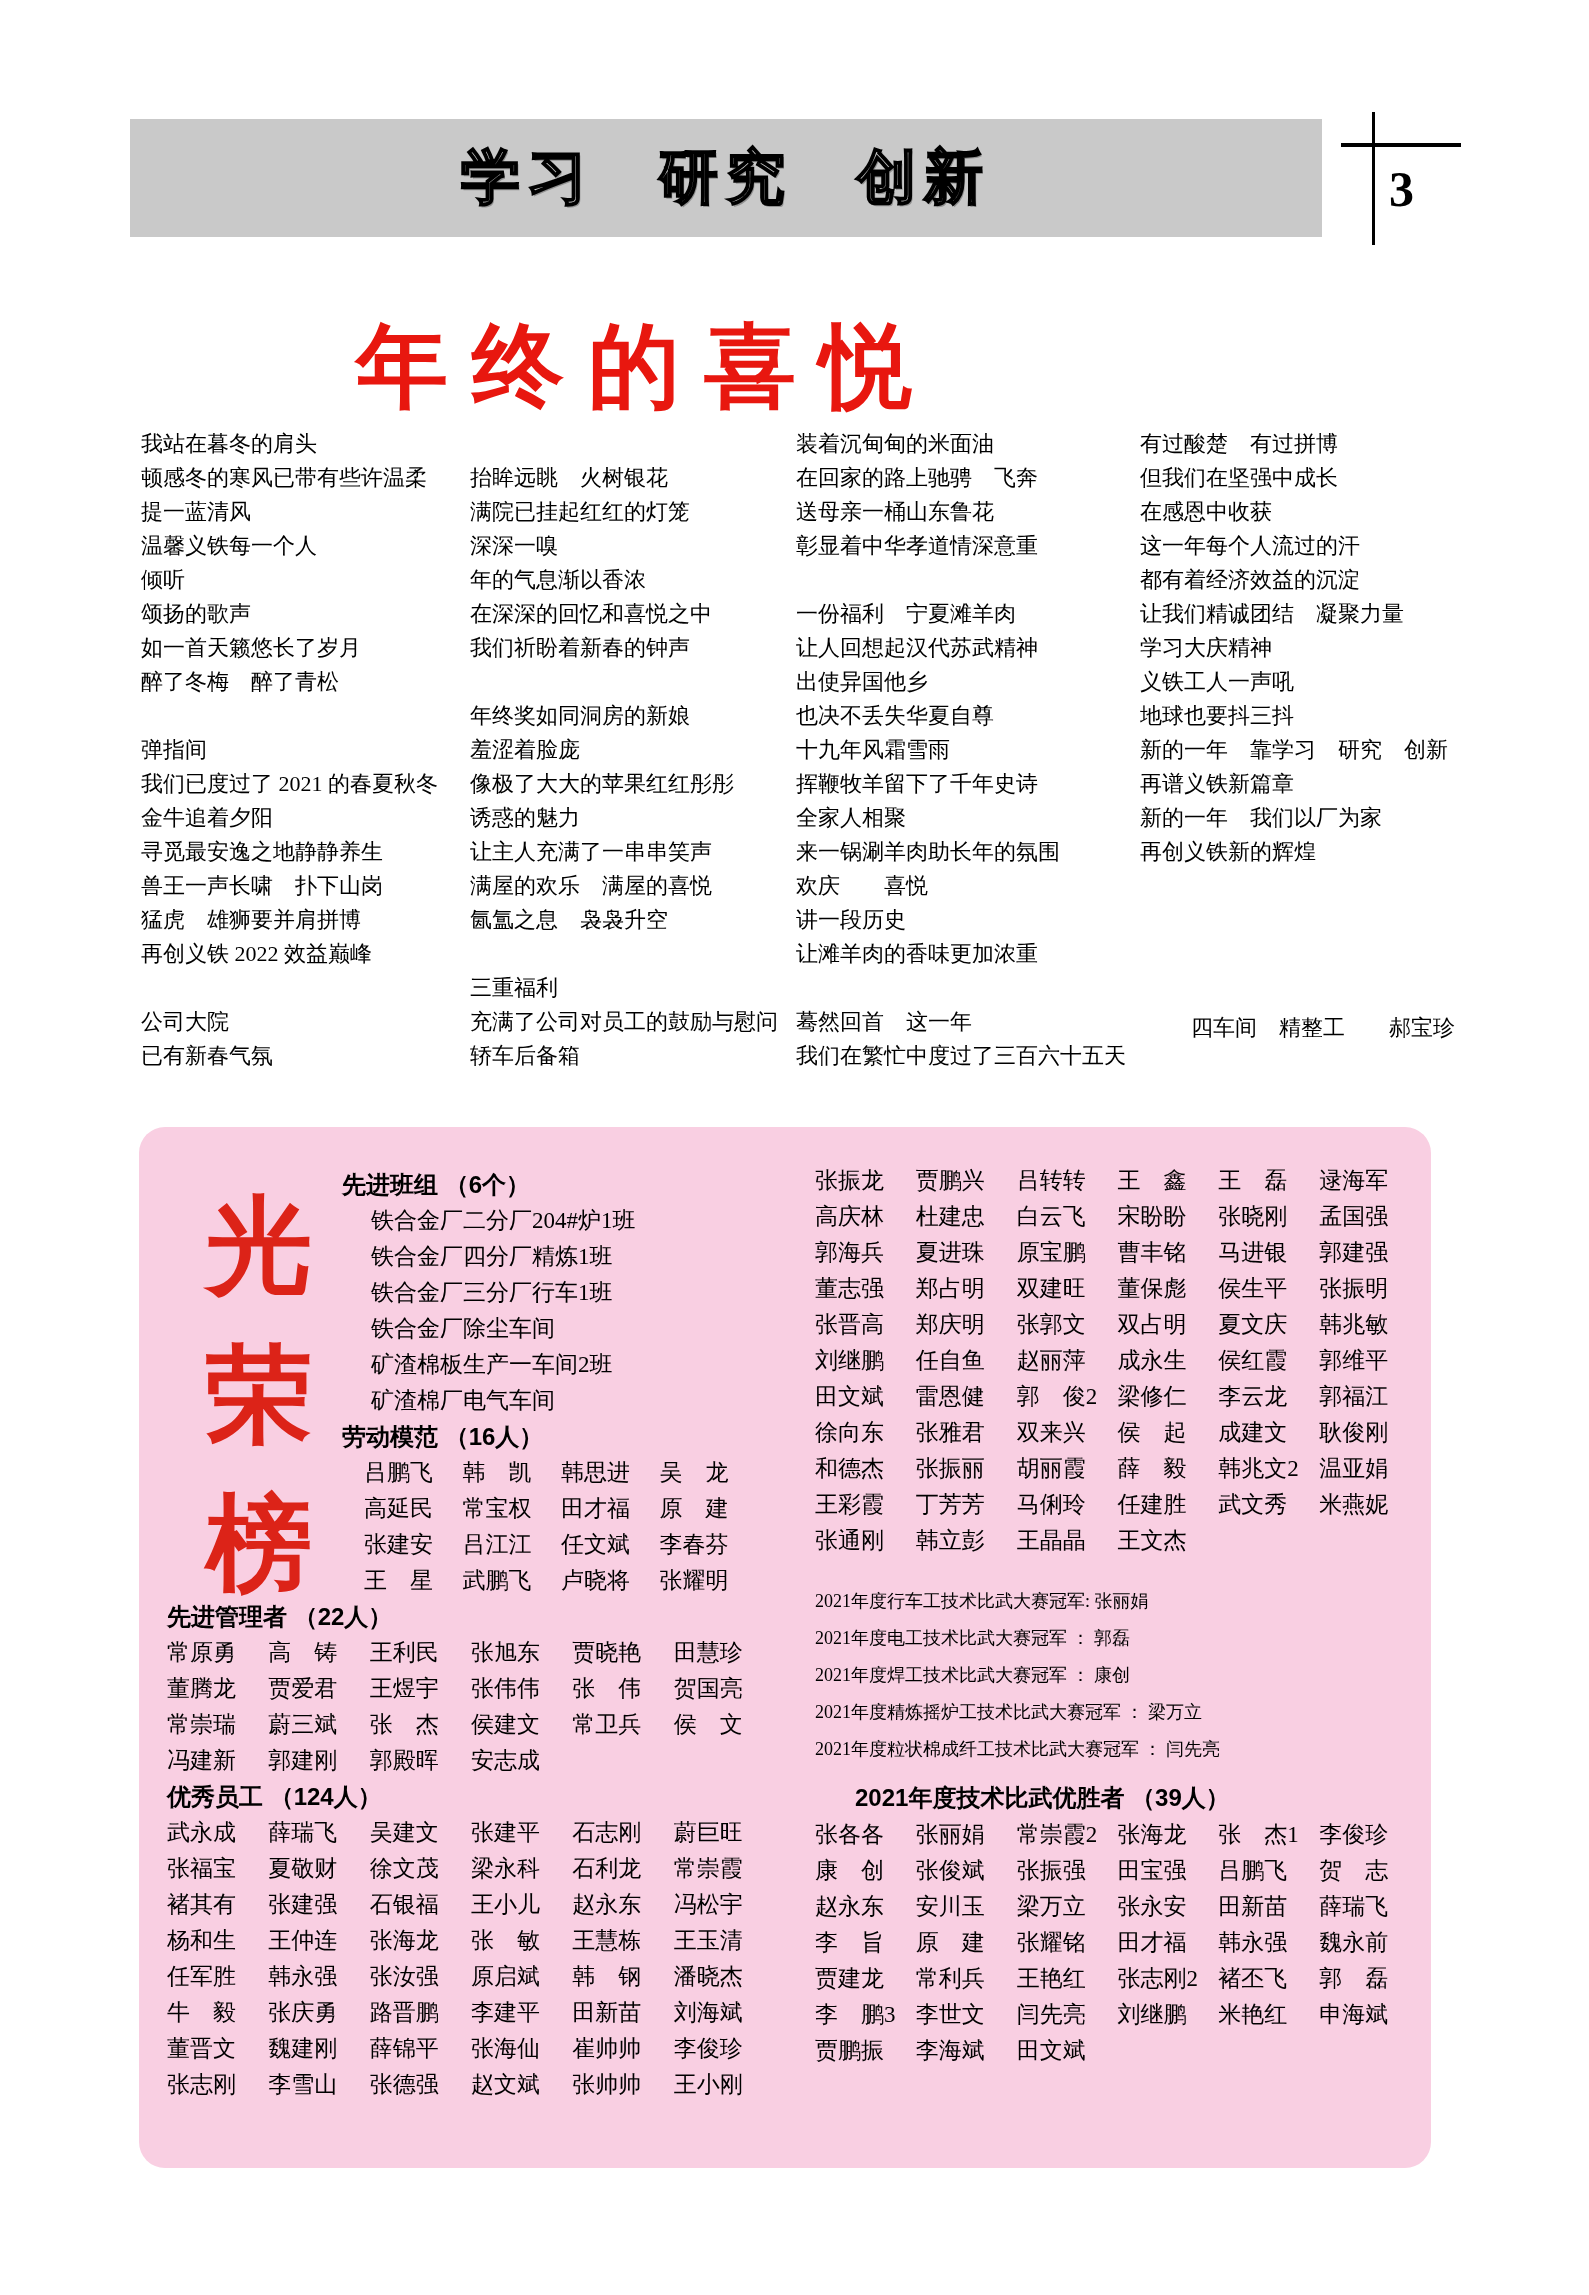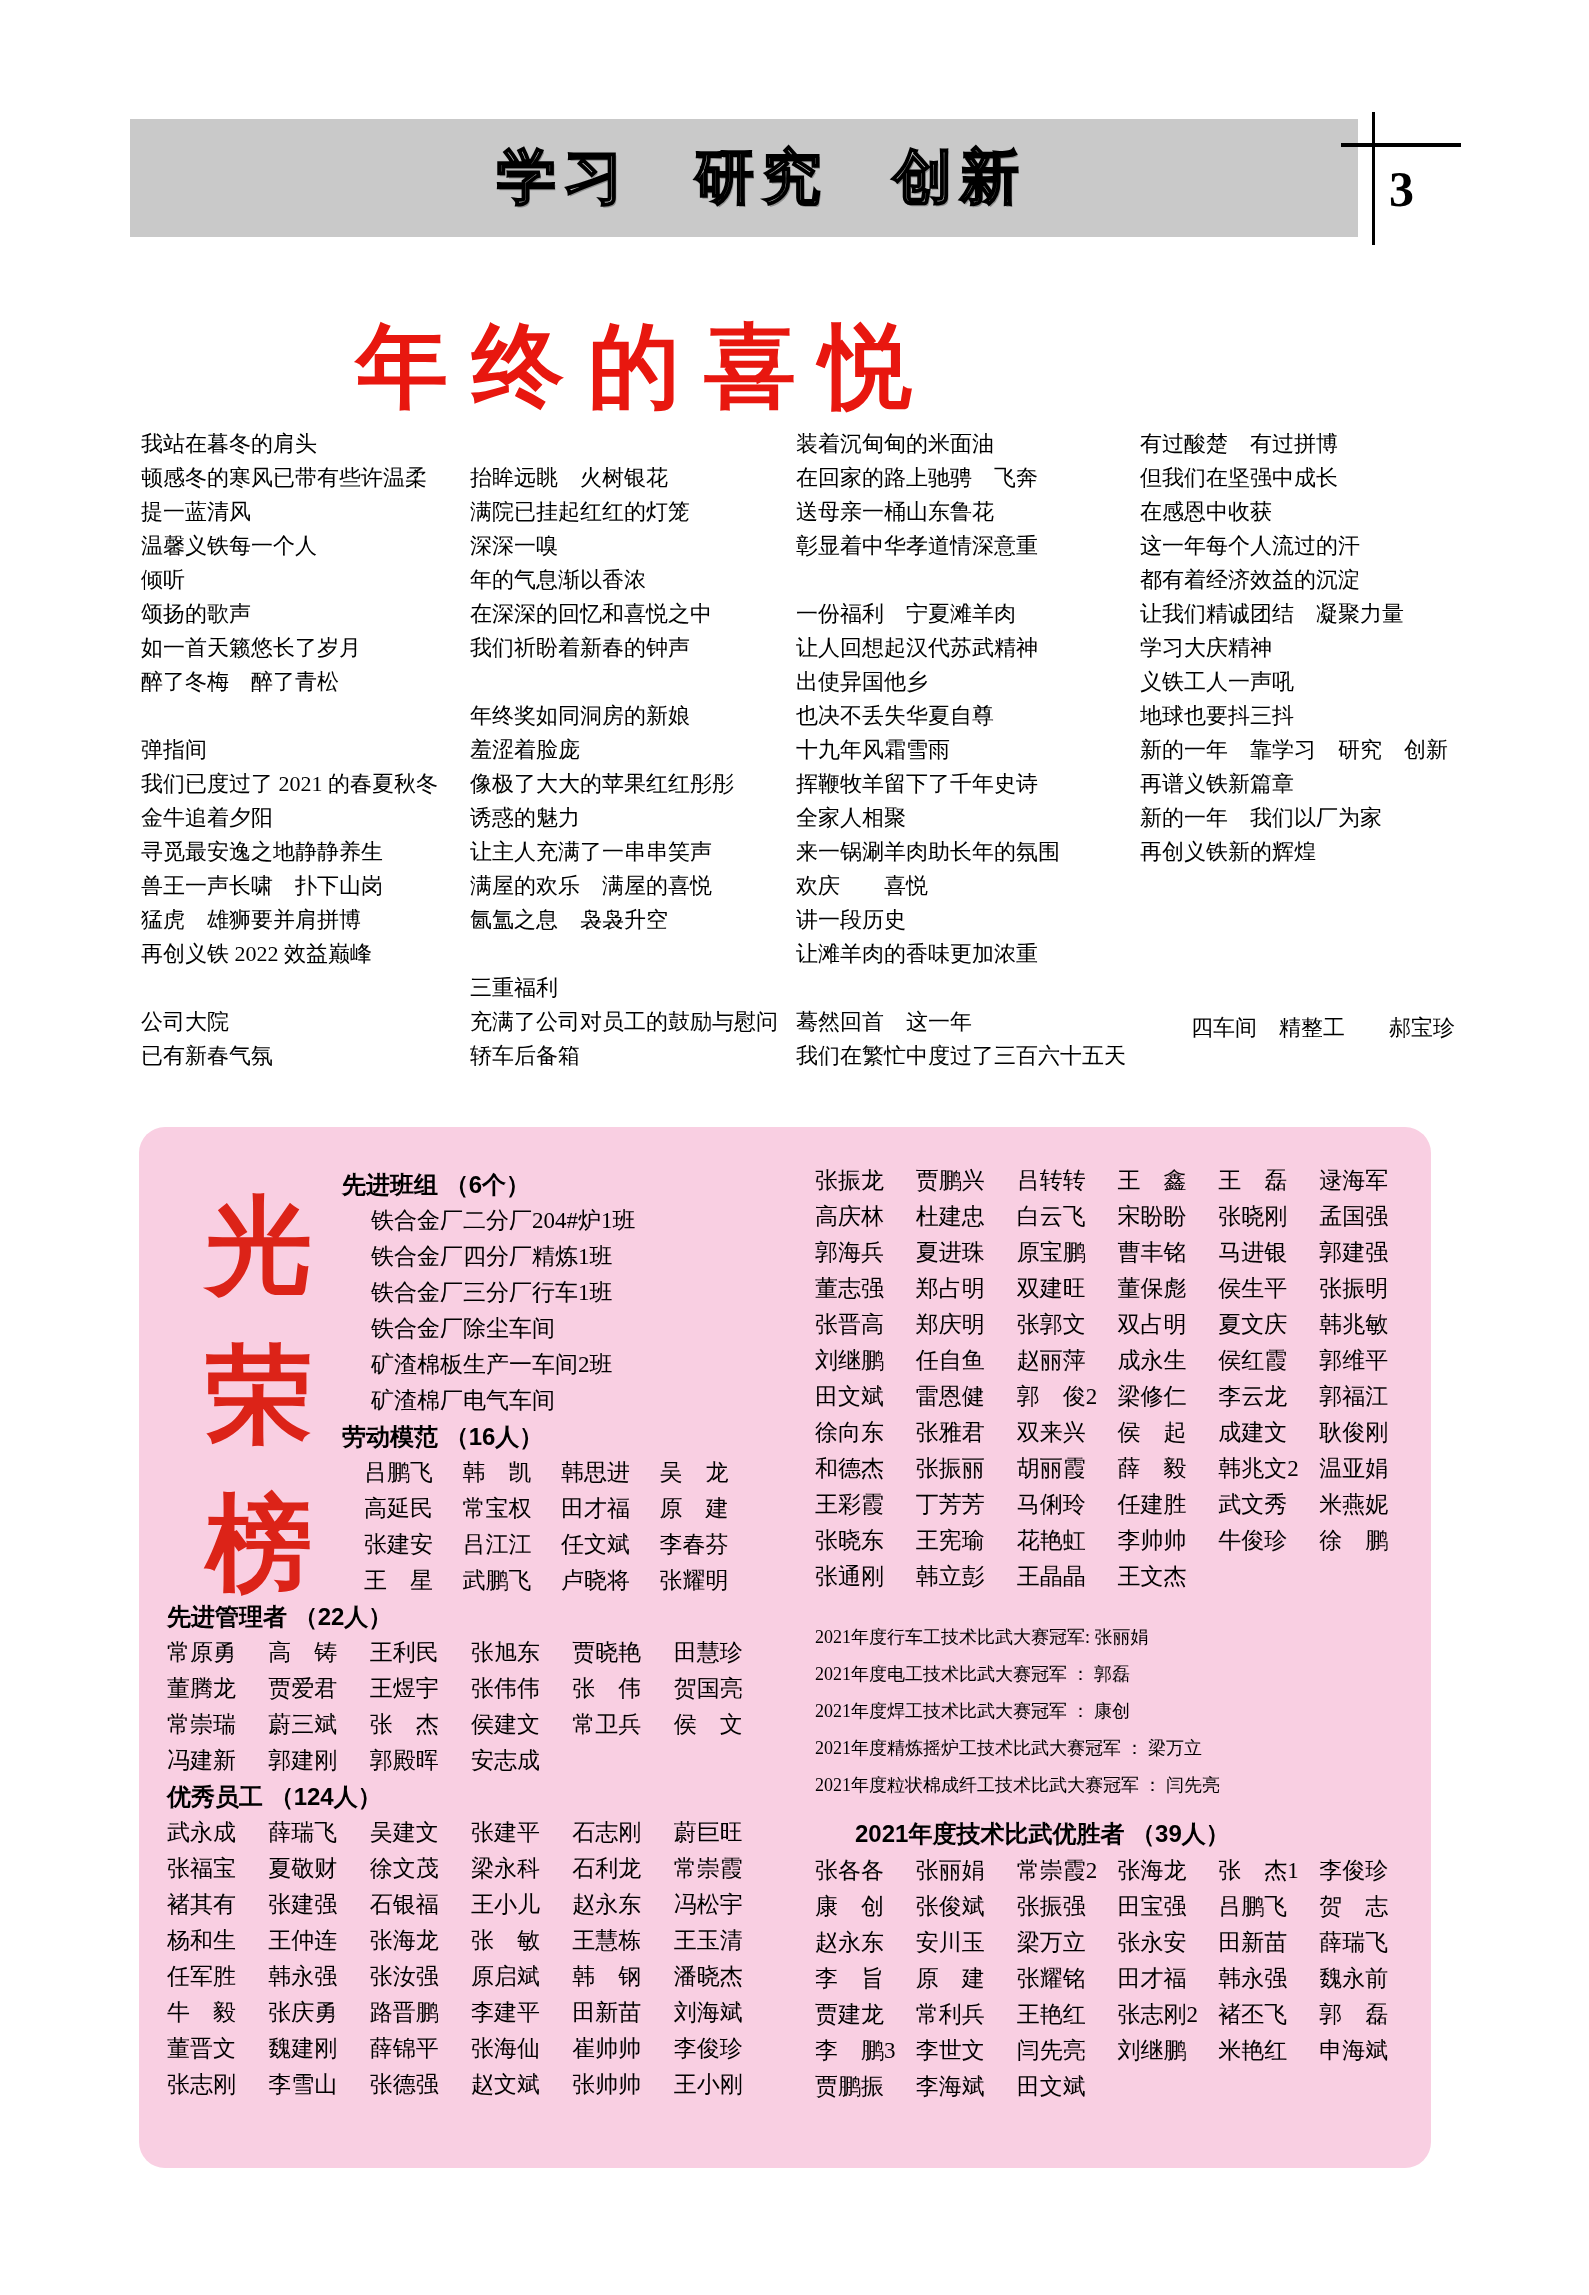--- a/index.html
+++ b/index.html
@@ -1,21 +1,21 @@
 <!DOCTYPE html>
 <html style="font-size:8px"><head>
 <meta charset="utf-8">
 <style>
   html,body{margin:0;padding:0;background:#ffffff;}
   .page{position:relative;width:1590px;height:2295px;background:#ffffff;overflow:hidden;
         font-family:"Liberation Serif","DejaVu Serif",serif;color:#000;}
 
   
   .banner{position:absolute;left:130px;top:119px;width:1192px;height:118px;background:#c9c9c9;
-          display:flex;align-items:center;justify-content:center;gap:64px;padding-left:36px;}
+          display:flex;align-items:center;justify-content:center;gap:64px;}
   .banner-word{font-family:"Liberation Sans","DejaVu Sans",sans-serif;font-weight:700;font-size:59px;
           color:#cecece;-webkit-text-stroke:2px #000;letter-spacing:8px;
           text-shadow:1.5px 1.5px 0 rgba(0,0,0,.28);}
 
   
   .regmark-v{position:absolute;left:1372px;top:112px;width:2.5px;height:133px;background:#000;}
   .regmark-h{position:absolute;left:1341px;top:143px;width:120px;height:3.5px;background:#000;}
   .page-number{position:absolute;left:1389px;top:162px;font-family:"Liberation Serif",serif;
           font-weight:700;font-size:50px;line-height:55px;}
 
@@ -379,28 +379,20 @@
           </div>
           <div class="name-row">
             <span>王彩霞</span>
             <span>丁芳芳</span>
             <span>马俐玲</span>
             <span>任建胜</span>
             <span>武文秀</span>
             <span>米燕妮</span>
           </div>
           <div class="name-row">
-            <span>张晓东</span>
-            <span>王宪瑜</span>
-            <span>花艳虹</span>
-            <span>李帅帅</span>
-            <span>牛俊珍</span>
-            <span>徐　鹏</span>
-          </div>
-          <div class="name-row">
             <span>张通刚</span>
             <span>韩立彭</span>
             <span>王晶晶</span>
             <span>王文杰</span>
           </div>
         </div>
 
       <div class="champions">
           <div class="champion-line">2021年度行车工技术比武大赛冠军: 张丽娟</div>
           <div class="champion-line">2021年度电工技术比武大赛冠军 ： 郭磊</div>

